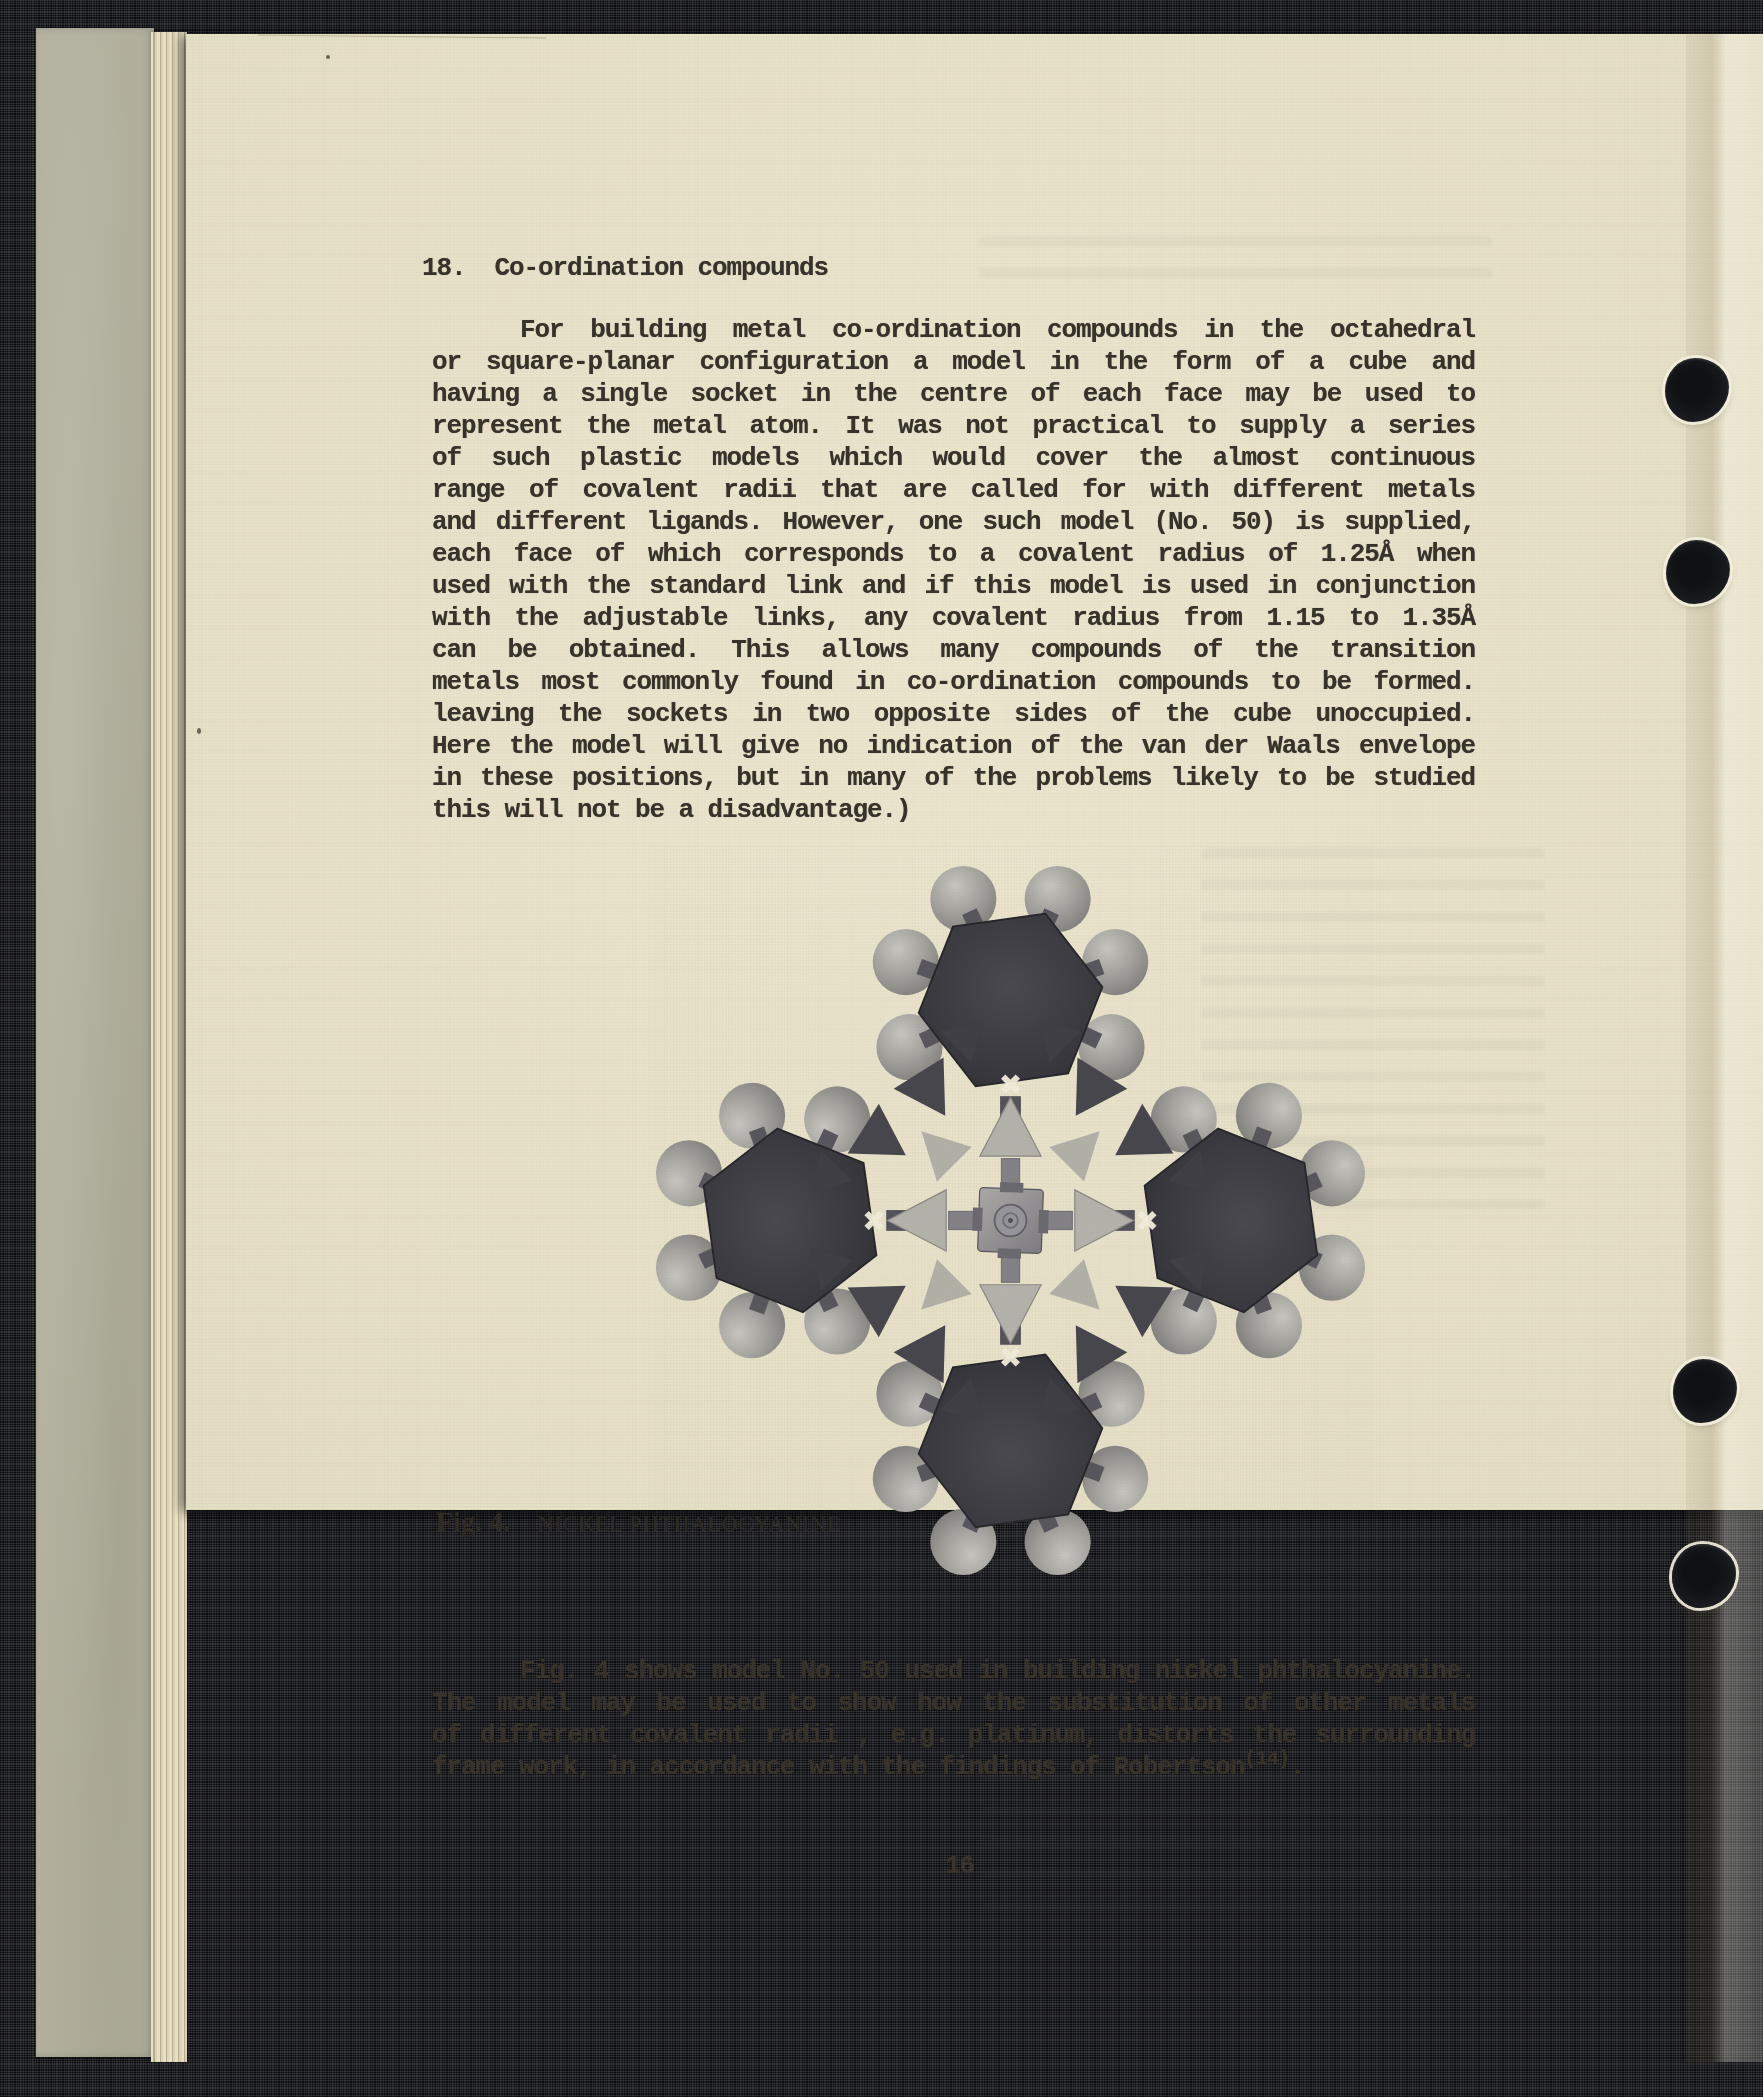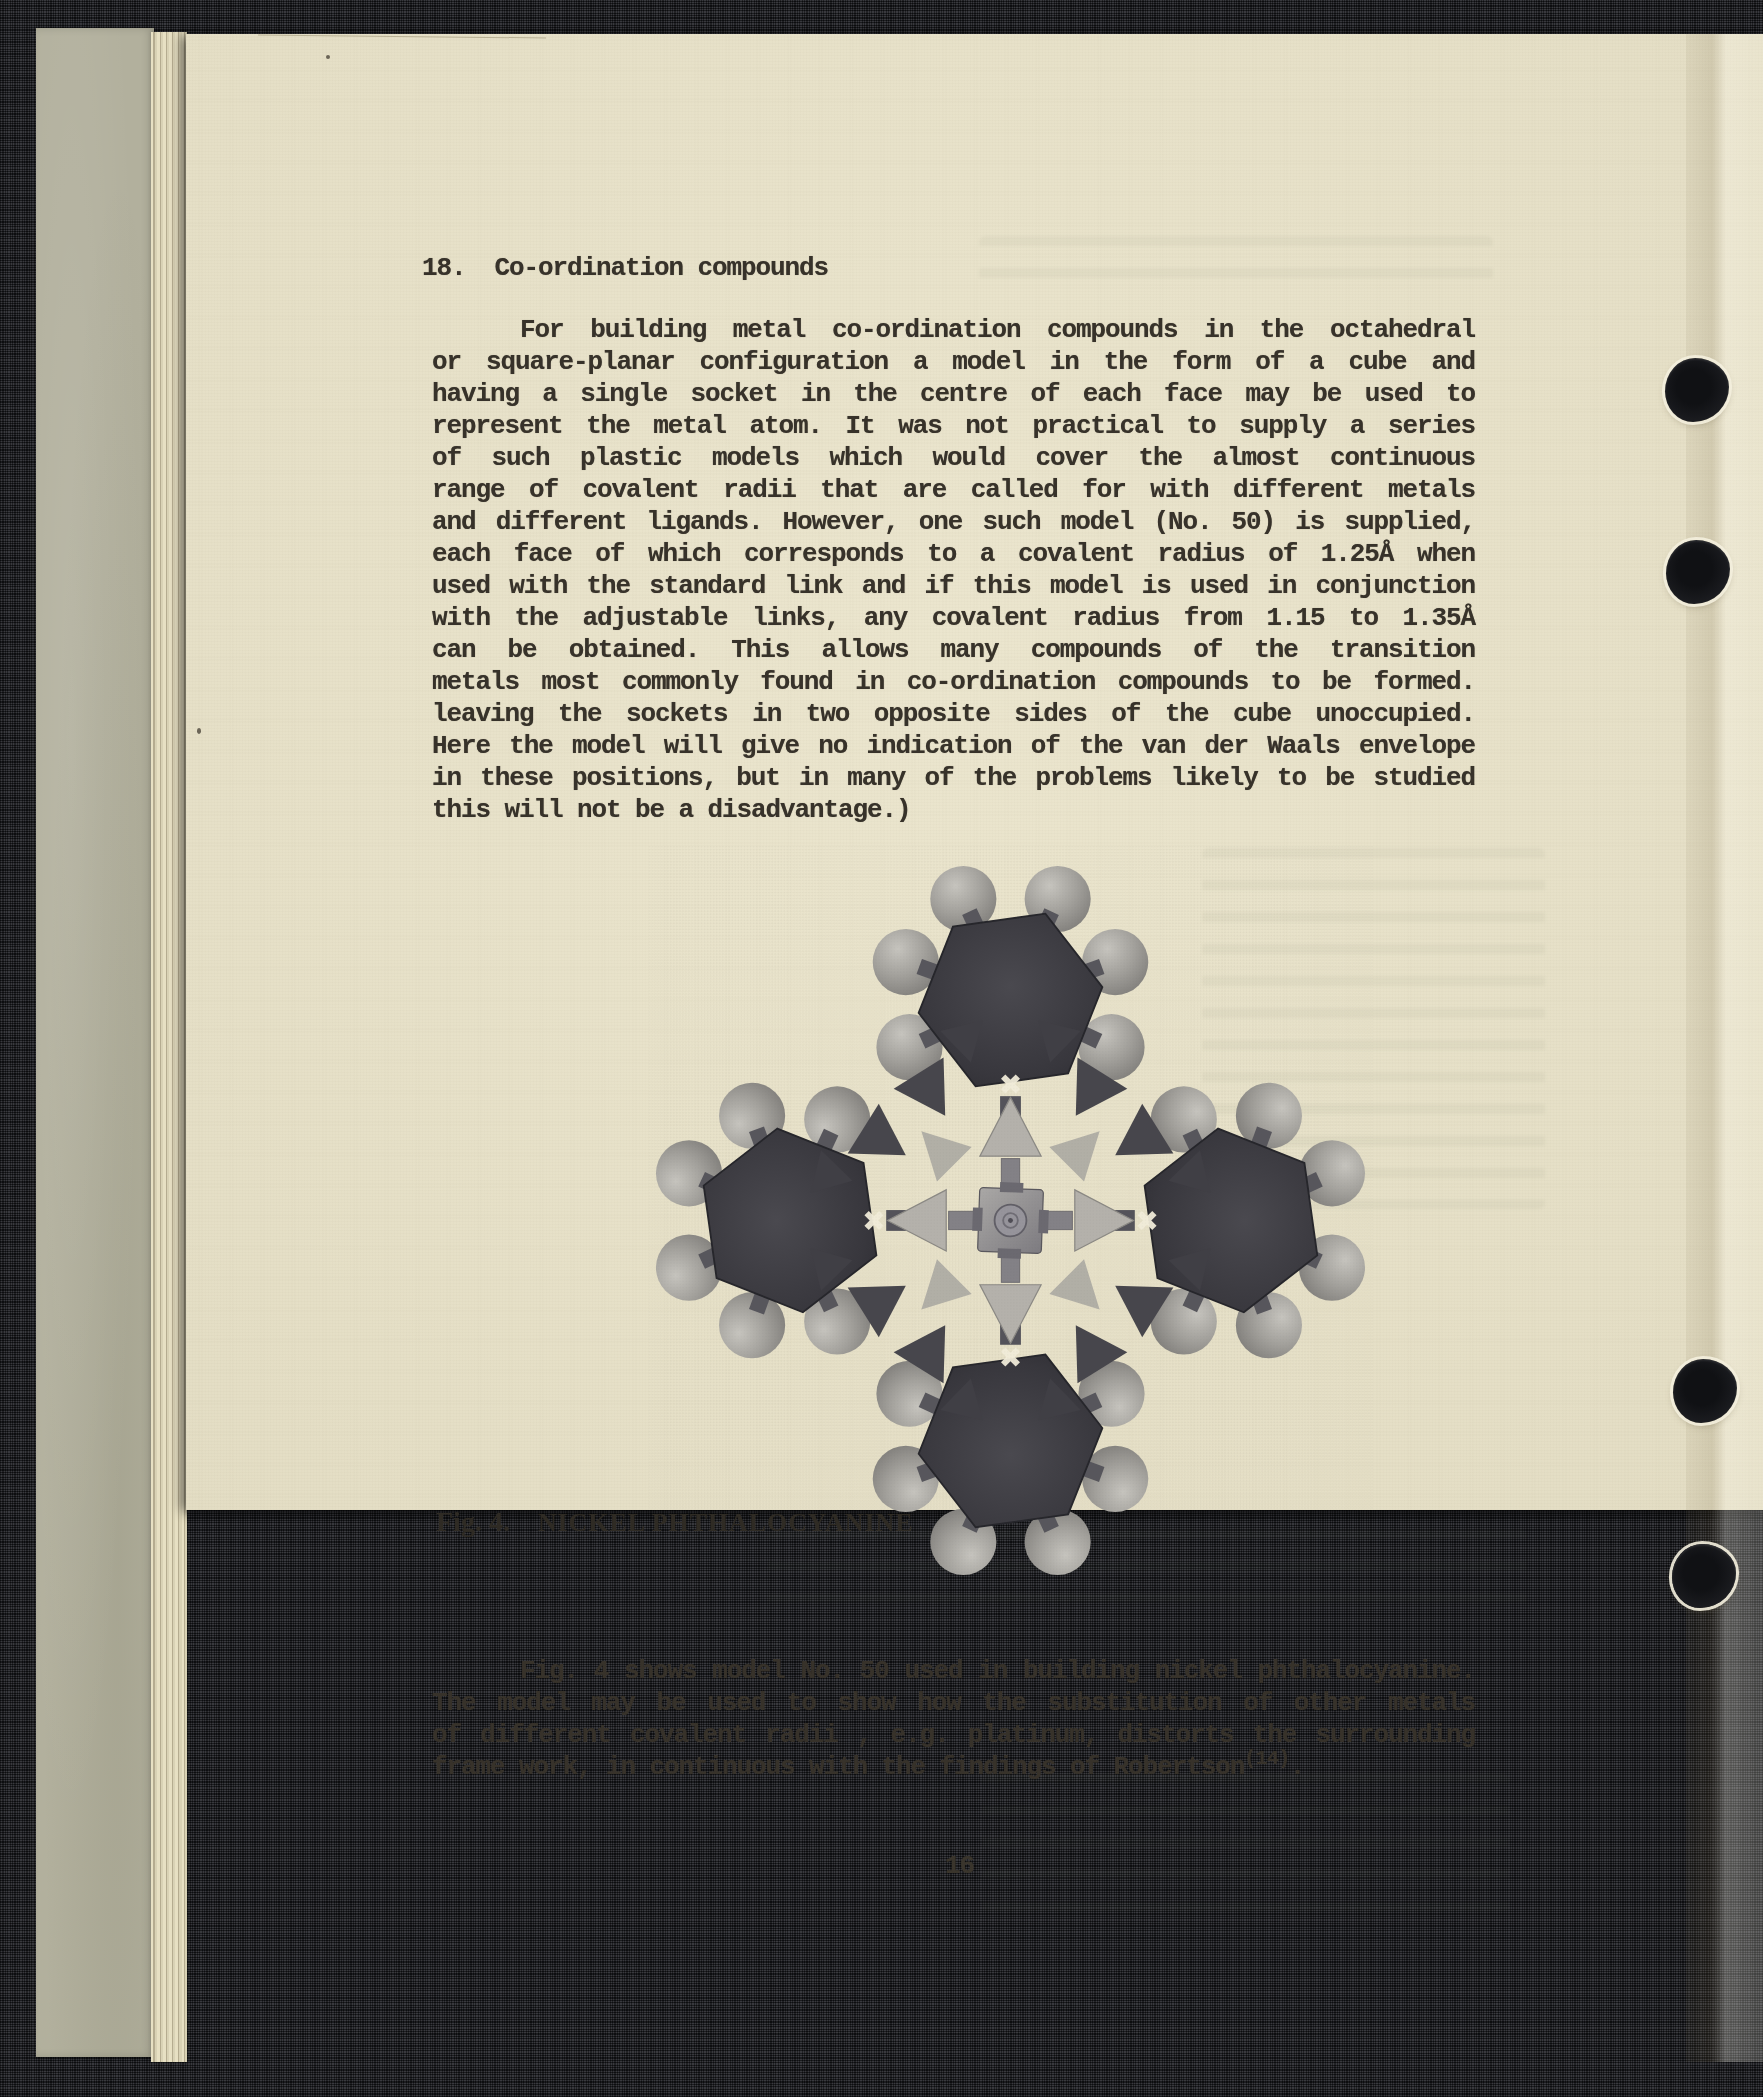--- a/index.html
+++ b/index.html
@@ -61,21 +61,21 @@
     letter-spacing:-1.1px;line-height:32px;color:#37322a;text-shadow:0 0 0.7px rgba(56,51,41,.55);}
   .para .line{text-align:justify;text-align-last:justify;white-space:nowrap;}
   .para .line.indent{padding-left:88px;}
   .para .line.left{text-align:right;text-align-last:left;}
   .p1{top:280px;}
   .p2{top:1586px;margin-top:35px;}
   .sup{position:relative;top:-9.8px;font-size:20px;letter-spacing:-0.6px;}
   .caption{position:absolute;left:250px;top:1472px;
     font-family:"Liberation Serif","DejaVu Serif",serif;color:#2f2b24;white-space:nowrap;}
   .caption .lbl{font-size:28px;font-weight:700;}
-  .caption .ttl{font-size:26px;font-weight:700;letter-spacing:0.9px;margin-left:28px;}
+  .caption .ttl{font-size:22px;font-weight:400;letter-spacing:0.9px;margin-left:28px;}
   .pagenum{position:absolute;left:759px;top:1817px;font-size:26px;font-weight:700;
     letter-spacing:-1.1px;color:#3a352c;text-shadow:0 0 0.7px rgba(56,51,41,.5);}
   .figwrap{position:absolute;left:462px;top:811px;width:725px;height:784px;}
 </style>
 </head>
 <body>
 
 <div class="endpaper"></div>
 <div class="pagestack"></div>
 
@@ -183,21 +183,21 @@
   </div>
 
   <div class="caption">
     <span class="lbl">Fig. 4.</span><span class="ttl">NICKEL PHTHALOCYANINE</span>
   </div>
 
   <div class="para p2">
     <div class="line indent">Fig. 4 shows model No. 50 used in building nickel phthalocyanine.</div>
     <div class="line">The model may be used to show how the substitution of other metals</div>
     <div class="line">of different covalent radii , e.g. platinum, distorts the surrounding</div>
-    <div class="line left"><span>frame work, in continuous with the findings of Robertson</span><span class="sup">(14)</span><span>.</span></div>
+    <div class="line left"><span>frame work, in accordance with the findings of Robertson</span><span class="sup">(14)</span><span>.</span></div>
   </div>
 
   <div class="pagenum">16</div>
 
   <div class="hole" style="left:1479px;top:324px;"></div>
   <div class="hole" style="left:1480px;top:506px;"></div>
   <div class="hole" style="left:1487px;top:1325px;"></div>
   <div class="hole" style="left:1486px;top:1510px;"></div>
 </div>
 

